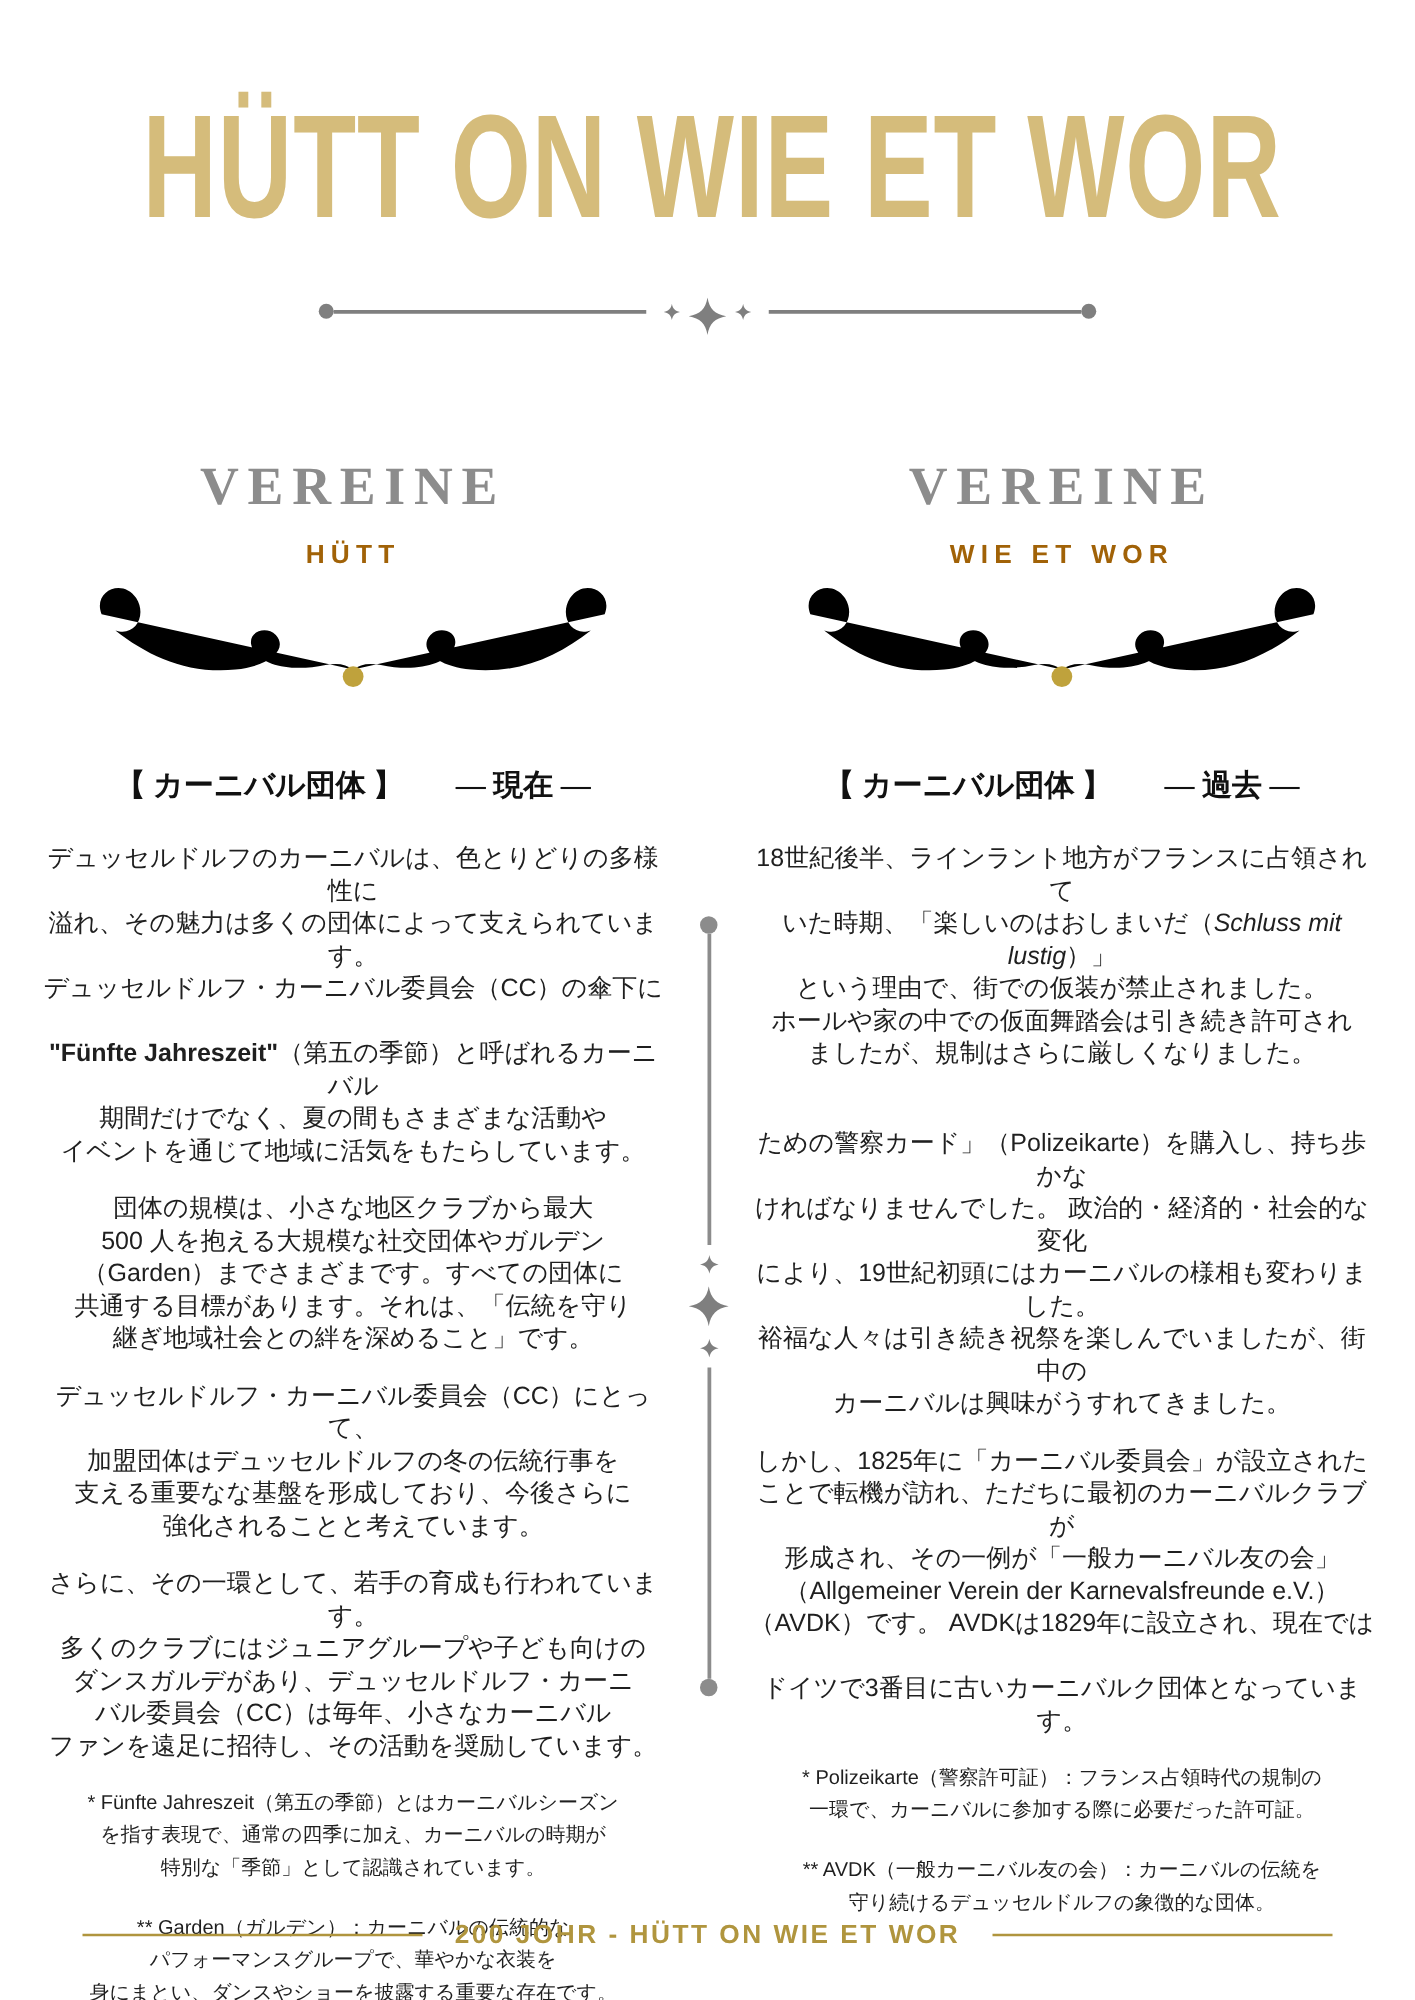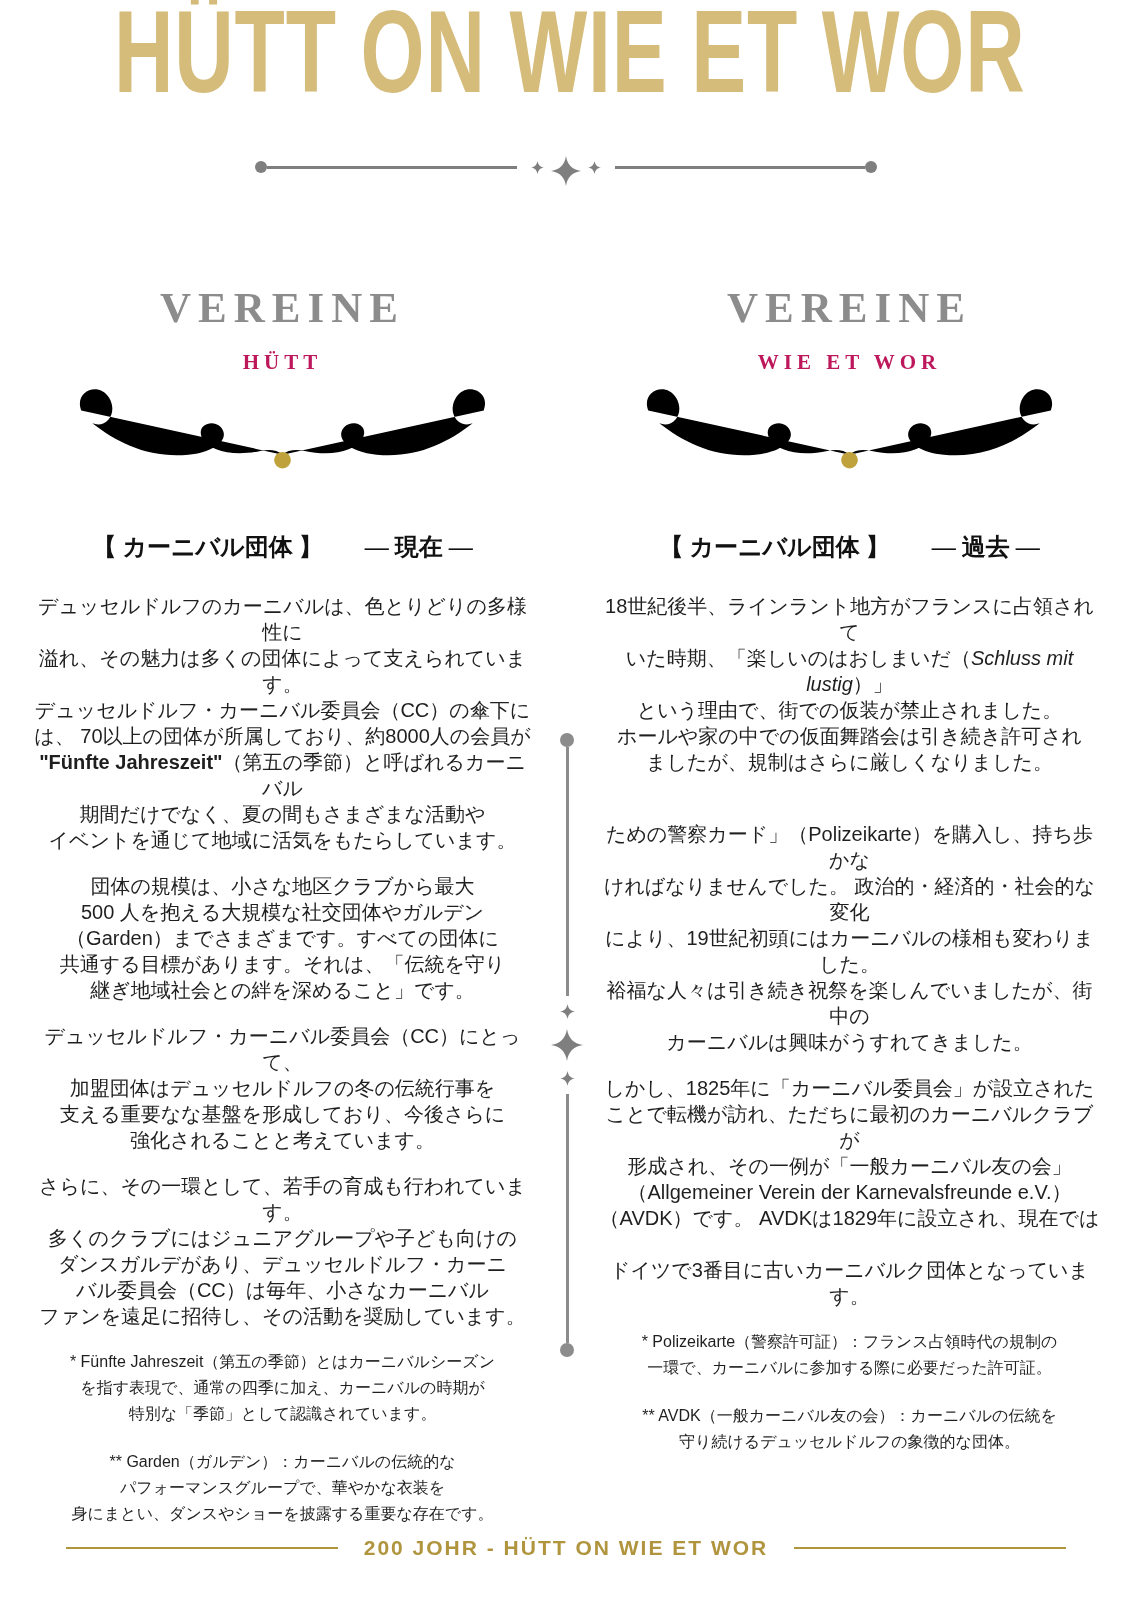--- a/index.html
+++ b/index.html
@@ -15,21 +15,21 @@
   .page{
     position:relative;
     width:1132px;height:1600px;
     margin:0 auto;
     background:#ffffff;
     overflow:hidden;
     font-family:"Liberation Sans","DejaVu Sans",sans-serif;
     color:var(--ink);
   }
   
-  .title-wrap{text-align:center;}
+  .title-wrap{padding-top:82px;text-align:center;}
   .main-title{
     display:inline-block;
     font-size:103px;
     font-weight:700;
     letter-spacing:1px;
     line-height:1;
     color:var(--gold);
     transform:scale(0.80,1.14);
     transform-origin:50% 50%;
     white-space:nowrap;
@@ -55,25 +55,25 @@
   }
   .col{flex:1 1 0;text-align:center;}
   .col-heading{
     font-family:"Liberation Serif","DejaVu Serif",serif;
     font-weight:700;
     font-size:43px;
     letter-spacing:7px;
     color:var(--gray);
   }
   .col-subheading{
-    font-family:Liberation Serif, serif;
+    font-family:Liberation Sans, sans-serif;
     font-weight:700;
     font-size:21px;
     letter-spacing:5px;
-    color:#be185d;
+    color:#a16207;
     margin-top:18px;
   }
   .flourish{width:100%;height:96px;margin-top:4px;display:block;}
   .flourish circle{fill:var(--gold-deep);}
   
   .section-header{
     margin-top:56px;
     display:flex;justify-content:center;align-items:baseline;gap:42px;
     font-family:"Liberation Serif","DejaVu Serif",serif;
     font-weight:600;
@@ -158,21 +158,21 @@
       <svg class="flourish" viewBox="0 0 460 104">
         <use href="#flourish-half"></use>
         <use href="#flourish-half" transform="translate(460,0) scale(-1,1)"></use>
         <circle cx="230" cy="88" r="9"></circle>
       </svg>
       <div class="section-header">
         <span>【 カーニバル団体 】</span>
         <span>— 現在 —</span>
       </div>
       <div class="paras">
-          <p><span>デュッセルドルフのカーニバルは、色とりどりの多様性に</span><br><span>溢れ、その魅力は多くの団体によって支えられています。</span><br><span>デュッセルドルフ・カーニバル委員会（CC）の傘下に</span><br><span>は、 70以上の団体が所属しており、約8000人の会員が</span><br><span style="font-weight: 700;">"Fünfte Jahreszeit"</span><span>（第五の季節）と呼ばれるカーニバル</span><br><span>期間だけでなく、夏の間もさまざまな活動や</span><br><span>イベントを通じて地域に活気をもたらしています。</span></p>
+          <p><span>デュッセルドルフのカーニバルは、色とりどりの多様性に</span><br><span>溢れ、その魅力は多くの団体によって支えられています。</span><br><span>デュッセルドルフ・カーニバル委員会（CC）の傘下に</span><br><br><span style="font-weight: 700;">"Fünfte Jahreszeit"</span><span>（第五の季節）と呼ばれるカーニバル</span><br><span>期間だけでなく、夏の間もさまざまな活動や</span><br><span>イベントを通じて地域に活気をもたらしています。</span></p>
           <p><span>団体の規模は、小さな地区クラブから最大</span><br><span>500 人を抱える大規模な社交団体やガルデン</span><br><span>（Garden）までさまざまです。すべての団体に</span><br><span>共通する目標があります。それは、「伝統を守り</span><br><span>継ぎ地域社会との絆を深めること」です。</span></p>
           <p><span>デュッセルドルフ・カーニバル委員会（CC）にとって、</span><br><span>加盟団体はデュッセルドルフの冬の伝統行事を</span><br><span>支える重要なな基盤を形成しており、今後さらに</span><br><span>強化されることと考えています。</span></p>
           <p><span>さらに、その一環として、若手の育成も行われています。</span><br><span>多くのクラブにはジュニアグループや子ども向けの</span><br><span>ダンスガルデがあり、デュッセルドルフ・カーニ</span><br><span>バル委員会（CC）は毎年、小さなカーニバル</span><br><span>ファンを遠足に招待し、その活動を奨励しています。</span></p>
         </div>
       <div class="notes">
           <p><span>* Fünfte Jahreszeit（第五の季節）とはカーニバルシーズン</span><br><span>を指す表現で、通常の四季に加え、カーニバルの時期が</span><br><span>特別な「季節」として認識されています。</span></p>
           <p><span>** Garden（ガルデン）：カーニバルの伝統的な</span><br><span>パフォーマンスグループで、華やかな衣装を</span><br><span>身にまとい、ダンスやショーを披露する重要な存在です。</span></p>
         </div>
     </div>
 

